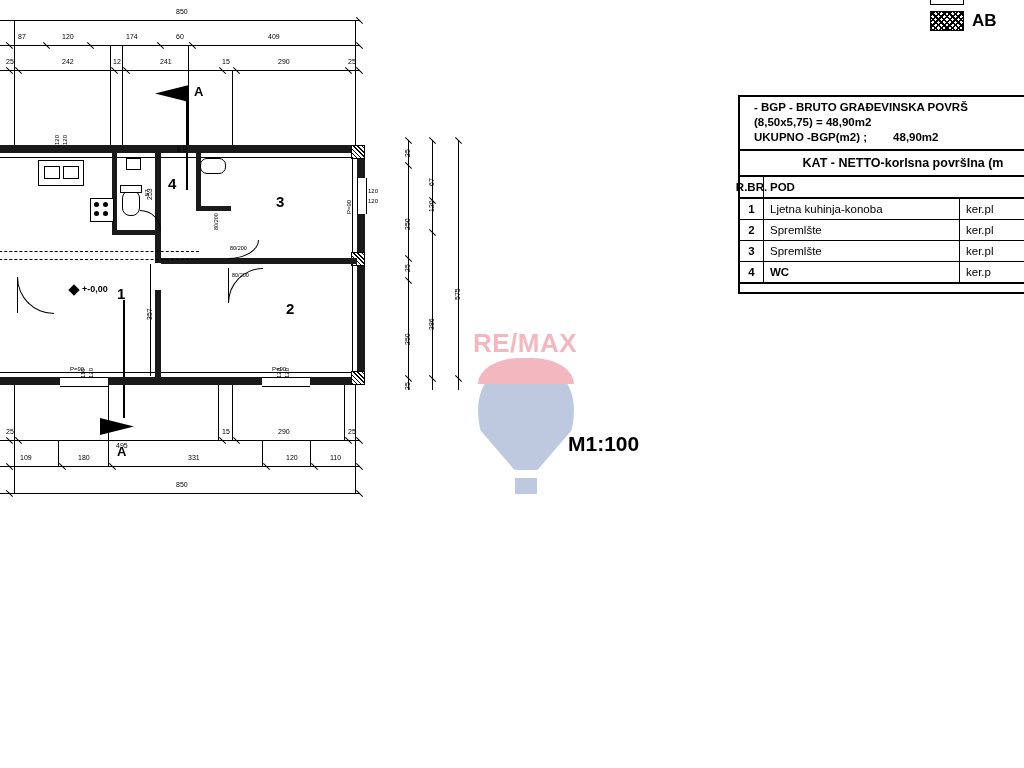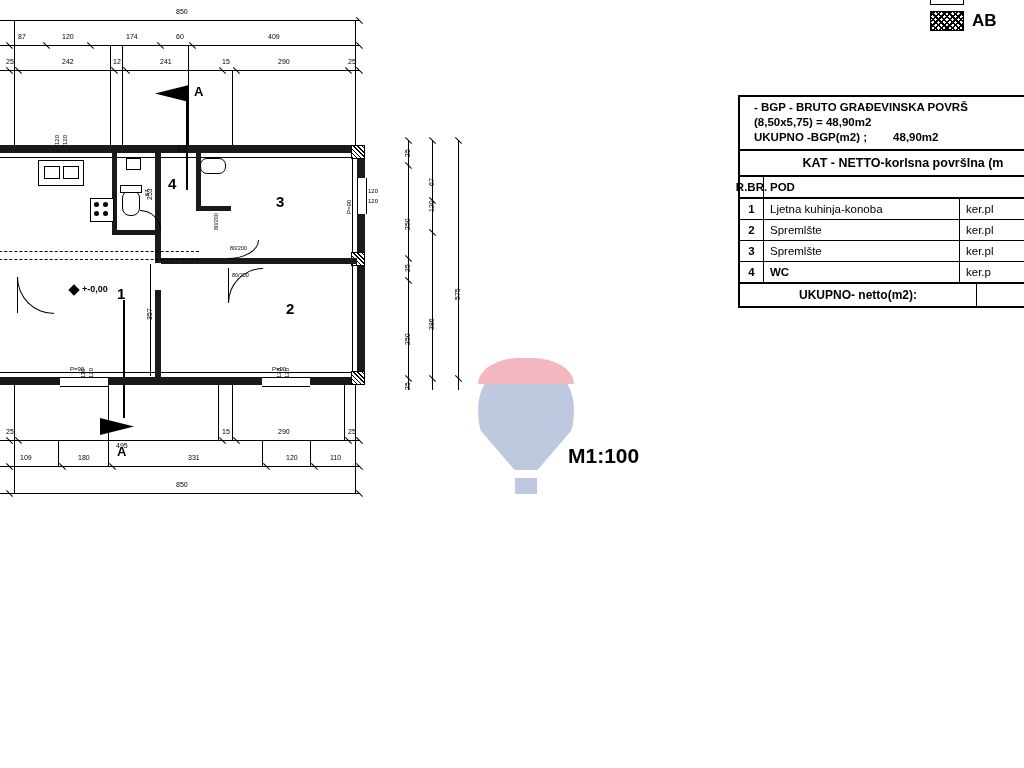--- a/index.html
+++ b/index.html
@@ -237,20 +237,21 @@
     background: #d8132f;
     border-radius: 48px 48px 0 0 / 30px 30px 0 0;
   }
 </style>
 </head>
 <body>
 
 <div class="stage">
 
   <div class="wm">
+    <div class="wm-text">RE/MAX</div>
     <div class="wm-balloon"></div>
     <div class="wm-stripe"></div>
     <div class="wm-basket"></div>
   </div>
 
   <div class="legend">
     <div class="legend-row">
       <div class="legend-swatch"></div>
       <div class="legend-label">PO</div>
     </div>
@@ -295,26 +296,25 @@
       <div class="tcell c-name bordered-r">Spremlšte</div>
       <div class="tcell c-pod">ker.pl</div>
     </div>
     <div class="trow" style="border-bottom:2px solid #000;">
       <div class="tcell c-num bordered-r bold center">4</div>
       <div class="tcell c-name bordered-r bold">WC</div>
       <div class="tcell c-pod">ker.p</div>
     </div>
 
     <div class="trow">
-      <div class="tcell bordered-r ukupno-row center" style="width:240px;">UKUPNO- netto(m2):</div>
       <div class="tcell c-pod"></div>
     </div>
   </div>
 
-  <div class="title-sub" style="left:568px; top:444px;">M1:100</div>
+  <div class="title-sub" style="left:568px; top:432px;">M1:100</div>
 
   <div class="abs hline" style="left:-30px; top:20px; width:390px;"></div>
   <div class="dim" style="left:176px; top:8px;">850</div>
 
   <div class="tick" style="left:355px; top:20px;"></div>
 
   <div class="abs hline" style="left:-30px; top:45px; width:390px;"></div>
   <div class="dim" style="left:18px; top:33px;">87</div>
   <div class="dim" style="left:62px; top:33px;">120</div>
   <div class="dim" style="left:126px; top:33px;">174</div>

